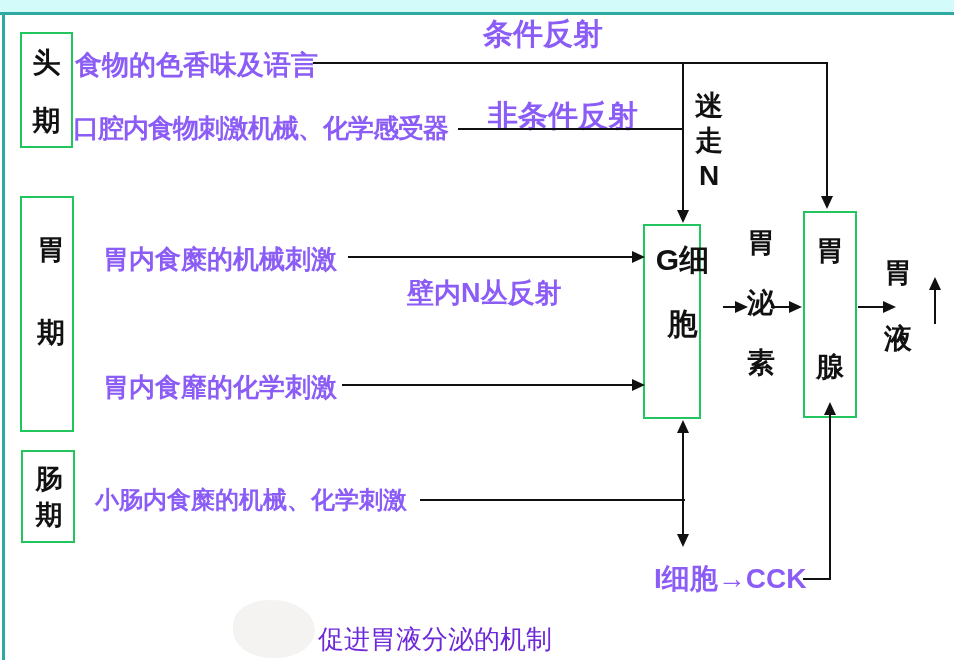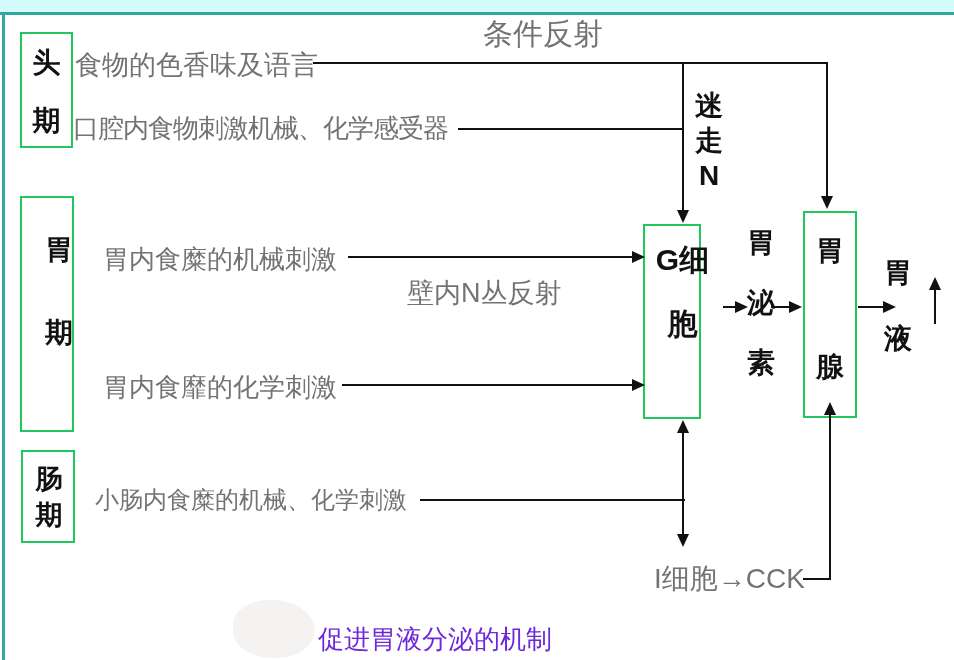--- a/index.html
+++ b/index.html
@@ -1,21 +1,21 @@
 <!DOCTYPE html>
 <html><head>
 <meta charset="utf-8">
 <style>
   html,body{margin:0;padding:0;}
   body{font-family:"Liberation Sans",sans-serif;}
   .canvas{position:relative;width:954px;height:660px;background:#ffffff;overflow:hidden;}
   .strip{position:absolute;left:0;top:0;width:954px;height:12px;background:#d3fbfa;}
   .frame-h{position:absolute;left:0;top:12px;width:954px;height:3px;background:#2fa9a2;}
   .frame-v{position:absolute;left:2px;top:12px;width:3px;height:648px;background:#2fa9a2;}
-  .txt{position:absolute;color:#737373;font-weight:400;white-space:nowrap;}
+  .txt{position:absolute;color:#8b5cf6;font-weight:700;white-space:nowrap;}
   .vtxt{position:absolute;color:#111;font-weight:700;text-align:center;word-break:break-all;white-space:normal;}
   .box{position:absolute;border:2px solid #22c55e;background:#fff;box-sizing:border-box;}
   .hline{position:absolute;height:2px;background:#111;}
   .vline{position:absolute;width:2px;background:#111;}
   .ah{position:absolute;width:0;height:0;}
   .ah-r{border-top:6px solid transparent;border-bottom:6px solid transparent;border-left:13px solid #111;}
   .ah-d{border-left:6px solid transparent;border-right:6px solid transparent;border-top:13px solid #111;}
   .ah-u{border-left:6px solid transparent;border-right:6px solid transparent;border-bottom:13px solid #111;}
   .caption{position:absolute;color:#6d28d9;font-family:"Liberation Serif",serif;font-weight:400;white-space:nowrap;}
   .blob{position:absolute;background:#f4f3f1;border-radius:45% 55% 50% 50%;}
@@ -28,29 +28,30 @@
   <div class="strip"></div>
   <div class="frame-h"></div>
   <div class="frame-v"></div>
 
   <div class="blob" style="left:233px;top:600px;width:82px;height:58px;"></div>
 
   <div class="box" style="left:20px;top:32px;width:53px;height:116px;">
     <div class="vtxt" style="left:0;top:0;width:49px;font-size:28px;line-height:58px;">头期</div>
   </div>
   <div class="box" style="left:20px;top:196px;width:54px;height:236px;">
-    <div class="vtxt" style="left:12px;top:10px;width:50px;font-size:28px;line-height:83px;">胃期</div>
+    <div class="vtxt" style="left:4px;top:10px;width:50px;font-size:28px;line-height:83px;">胃期</div>
   </div>
   <div class="box" style="left:21px;top:450px;width:54px;height:93px;">
     <div class="vtxt" style="left:0;top:9px;width:52px;font-size:27px;line-height:36px;">肠期</div>
   </div>
 
   <div class="txt" style="left:73px;top:111px;font-size:26px;letter-spacing:-1px;">口腔内食物刺激机械、化学感受器</div>
   <div class="txt" style="left:75px;top:47px;font-size:27px;">食物的色香味及语言</div>
   <div class="txt" style="left:483px;top:14px;font-size:30px;">条件反射</div>
+  <div class="txt" style="left:488px;top:96px;font-size:30px;">非条件反射</div>
   <div class="vtxt" style="left:693px;top:88px;width:32px;font-size:28px;line-height:35px;">迷走N</div>
 
   <div class="txt" style="left:103px;top:242px;font-size:26px;">胃内食糜的机械刺激</div>
   <div class="txt" style="left:103px;top:370px;font-size:26px;">胃内食靡的化学刺激</div>
   <div class="txt" style="left:407px;top:275px;font-size:27px;">壁内N丛反射</div>
 
   <div class="txt" style="left:95px;top:484px;font-size:24px;">小肠内食糜的机械、化学刺激</div>
   <div class="txt" style="left:654px;top:560px;font-size:28px;">I细胞→CCK</div>
 
   <div class="box" style="left:643px;top:224px;width:58px;height:195px;">

